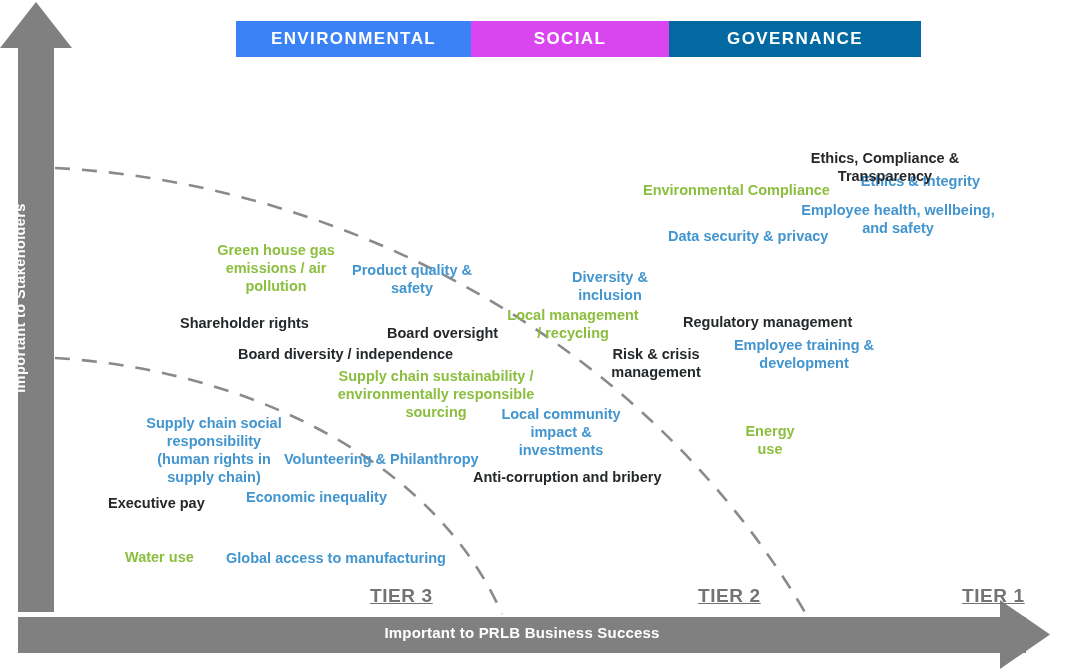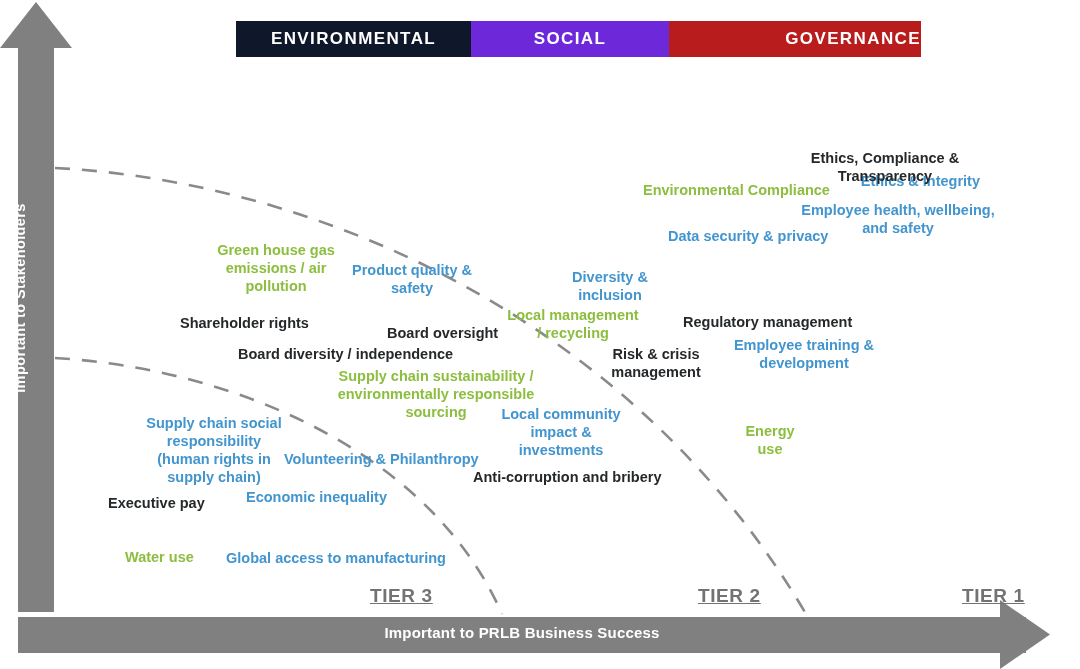--- a/index.html
+++ b/index.html
@@ -29,23 +29,23 @@
   }
   .legend-seg {
     display: flex;
     align-items: center;
     justify-content: center;
     color: #ffffff;
     font-weight: bold;
     font-size: 17px;
     letter-spacing: 1.4px;
   }
-  .legend-env { width: 235px; background: #0f172a; }
-  .legend-soc { width: 198px; background: #6d28d9; }
-  .legend-gov { width: 252px; background: #b91c1c; justify-content: flex-end; }
+  .legend-env { width: 235px; background: #3b82f6; }
+  .legend-soc { width: 198px; background: #d946ef; }
+  .legend-gov { width: 252px; background: #0369a1; }
 
   
   .axis-color { background: #808080; }
 
   #y-axis-shaft {
     position: absolute;
     left: 18px;
     top: 44px;
     width: 36px;
     height: 568px;

